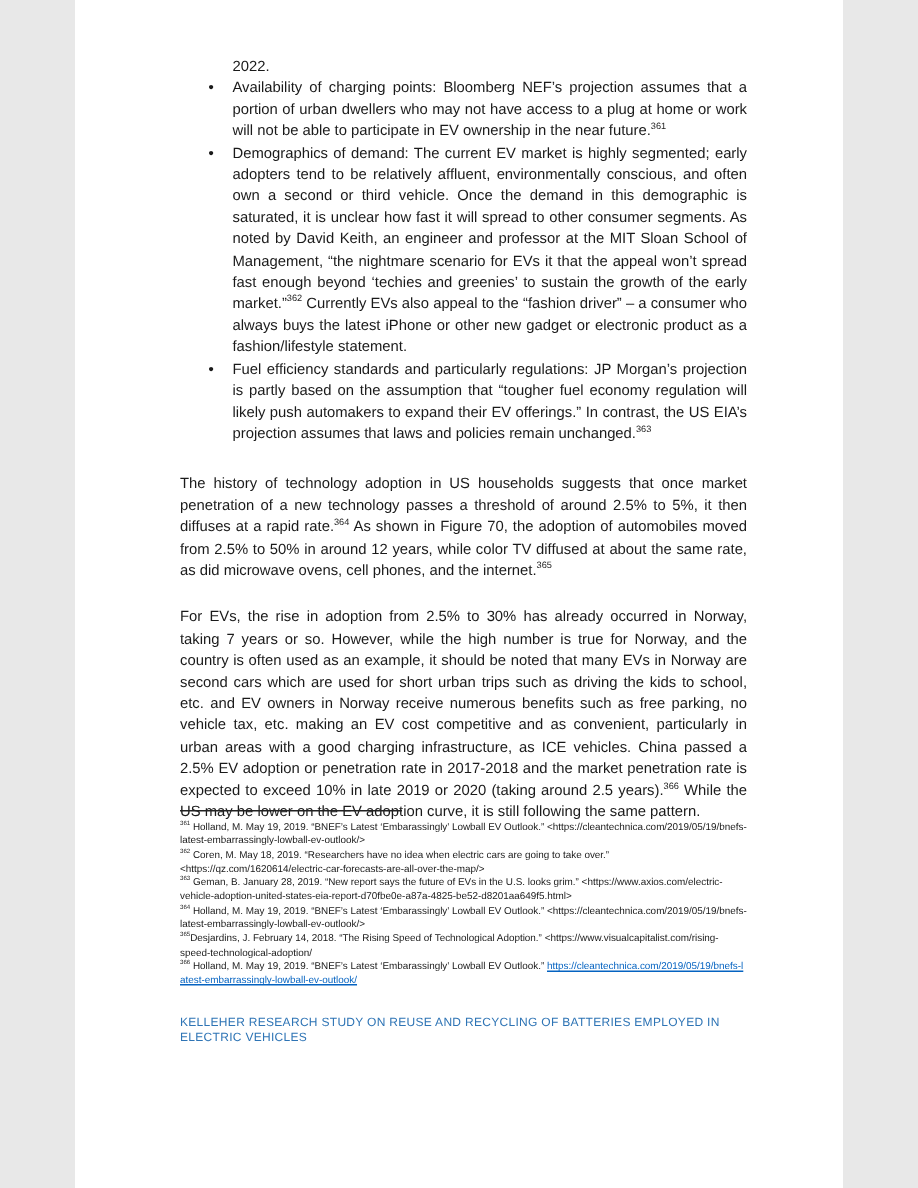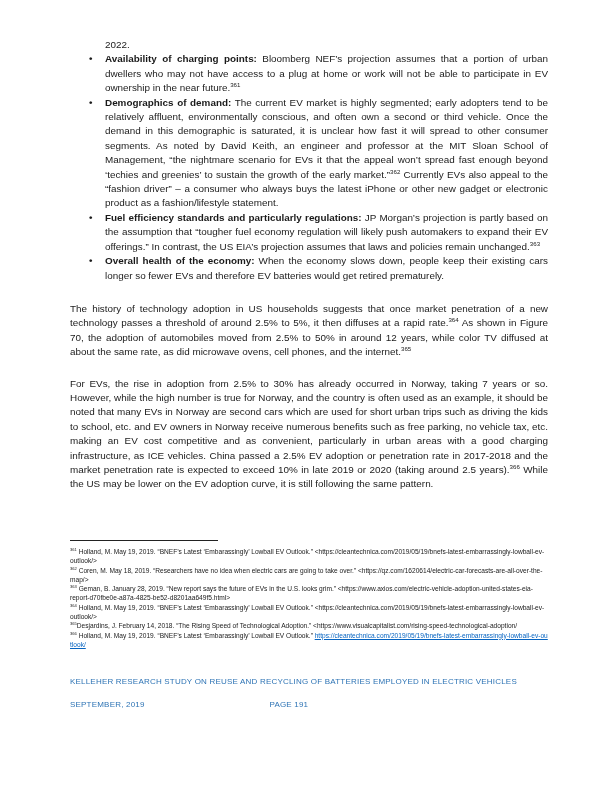--- a/index.html
+++ b/index.html
@@ -1,18 +1,18 @@
 <!DOCTYPE html>
 <html style="--accent: #2e74b5; --link: #0563c1;"><head>
 <meta charset="utf-8">
 <style>
   * { margin: 0; padding: 0; box-sizing: border-box; }
   html, body { background: #e8e8e8; }
   .page {
-    width: 612px; height: 792px;
+    width: 512px; height: 792px;
     margin: 0 auto;
     background: #ffffff;
     position: relative;
     font-family: "Liberation Sans", sans-serif;
     color: #1a1a1a;
     overflow: hidden;
   }
   .body-text {
     position: absolute;
     top: 38px; left: 70px; right: 64px;
@@ -28,21 +28,21 @@
   }
   ul.bullets li::before {
     content: "\2022";
     position: absolute;
     left: 19px;
     top: 0;
     font-weight: bold;
   }
   .para1 { margin-top: 19px; }
   .para2 { margin-top: 17px; }
-  b { font-weight: bold; }
+  b { font-weight: normal; }
   sup {
     font-size: 62%;
     vertical-align: super;
     line-height: 0;
   }
   .footnotes {
     position: absolute;
     top: 540px; left: 70px; right: 64px;
     font-size: 6.6px;
     line-height: 9.3px;
@@ -75,37 +75,32 @@
 <body>
 
 <div class="page">
 
   <div class="body-text">
     <p class="lead"><span>2022.</span></p>
     <ul class="bullets">
       <li><b>Availability of charging points:</b><span> Bloomberg NEF’s projection assumes that a portion of urban dwellers who may not have access to a plug at home or work will not be able to participate in EV ownership in the near future.</span><sup>361</sup></li>
       <li><b>Demographics of demand:</b><span> The current EV market is highly segmented; early adopters tend to be relatively affluent, environmentally conscious, and often own a second or third vehicle. Once the demand in this demographic is saturated, it is unclear how fast it will spread to other consumer segments. As noted by David Keith, an engineer and professor at the MIT Sloan School of Management, “the nightmare scenario for EVs it that the appeal won’t spread fast enough beyond ‘techies and greenies’ to sustain the growth of the early market.”</span><sup>362</sup><span> Currently EVs also appeal to the “fashion driver” – a consumer who always buys the latest iPhone or other new gadget or electronic product as a fashion/lifestyle statement.</span></li>
       <li><b>Fuel efficiency standards and particularly regulations:</b><span> JP Morgan’s projection is partly based on the assumption that “tougher fuel economy regulation will likely push automakers to expand their EV offerings.” In contrast, the US EIA’s projection assumes that laws and policies remain unchanged.</span><sup>363</sup></li>
-      <li><b>Overall health of the economy:</b><span> When the economy slows down, people keep their existing cars longer so fewer EVs and therefore EV batteries would get retired prematurely.</span></li>
     </ul>
     <p class="para1"><span>The history of technology adoption in US households suggests that once market penetration of a new technology passes a threshold of around 2.5% to 5%, it then diffuses at a rapid rate.</span><sup>364</sup><span> As shown in Figure 70, the adoption of automobiles moved from 2.5% to 50% in around 12 years, while color TV diffused at about the same rate, as did microwave ovens, cell phones, and the internet.</span><sup>365</sup></p>
     <p class="para2"><span>For EVs, the rise in adoption from 2.5% to 30% has already occurred in Norway, taking 7 years or so. However, while the high number is true for Norway, and the country is often used as an example, it should be noted that many EVs in Norway are second cars which are used for short urban trips such as driving the kids to school, etc. and EV owners in Norway receive numerous benefits such as free parking, no vehicle tax, etc. making an EV cost competitive and as convenient, particularly in urban areas with a good charging infrastructure, as ICE vehicles. China passed a 2.5% EV adoption or penetration rate in 2017-2018 and the market penetration rate is expected to exceed 10% in late 2019 or 2020 (taking around 2.5 years).</span><sup>366</sup><span> While the US may be lower on the EV adoption curve, it is still following the same pattern.</span></p>
   </div>
 
   <div class="footnotes">
     <div class="fn-sep"></div>
     <div class="fn"><sup>361</sup><span> Holland, M. May 19, 2019. “BNEF’s Latest ‘Embarassingly’ Lowball EV Outlook.” &lt;https://cleantechnica.com/2019/05/19/bnefs-latest-embarrassingly-lowball-ev-outlook/&gt;</span></div>
     <div class="fn"><sup>362</sup><span> Coren, M. May 18, 2019. “Researchers have no idea when electric cars are going to take over.” &lt;https://qz.com/1620614/electric-car-forecasts-are-all-over-the-map/&gt;</span></div>
     <div class="fn"><sup>363</sup><span> Geman, B. January 28, 2019. “New report says the future of EVs in the U.S. looks grim.” &lt;https://www.axios.com/electric-vehicle-adoption-united-states-eia-report-d70fbe0e-a87a-4825-be52-d8201aa649f5.html&gt;</span></div>
     <div class="fn"><sup>364</sup><span> Holland, M. May 19, 2019. “BNEF’s Latest ‘Embarassingly’ Lowball EV Outlook.” &lt;https://cleantechnica.com/2019/05/19/bnefs-latest-embarrassingly-lowball-ev-outlook/&gt;</span></div>
     <div class="fn"><sup>365</sup><span>Desjardins, J. February 14, 2018. “The Rising Speed of Technological Adoption.” &lt;https://www.visualcapitalist.com/rising-speed-technological-adoption/</span></div>
     <div class="fn"><sup>366</sup><span> Holland, M. May 19, 2019. “BNEF’s Latest ‘Embarassingly’ Lowball EV Outlook.” </span><span class="link">https://cleantechnica.com/2019/05/19/bnefs-latest-embarrassingly-lowball-ev-outlook/</span></div>
   </div>
 
   <div class="footer">
     <div class="frow">KELLEHER RESEARCH STUDY ON REUSE AND RECYCLING OF BATTERIES EMPLOYED IN ELECTRIC VEHICLES</div>
-    <div class="frow">
-      <span class="fdate">SEPTEMBER, 2019</span>
-      <span>PAGE 191</span>
-    </div>
   </div>
 
 </div>
 
 </body></html>

